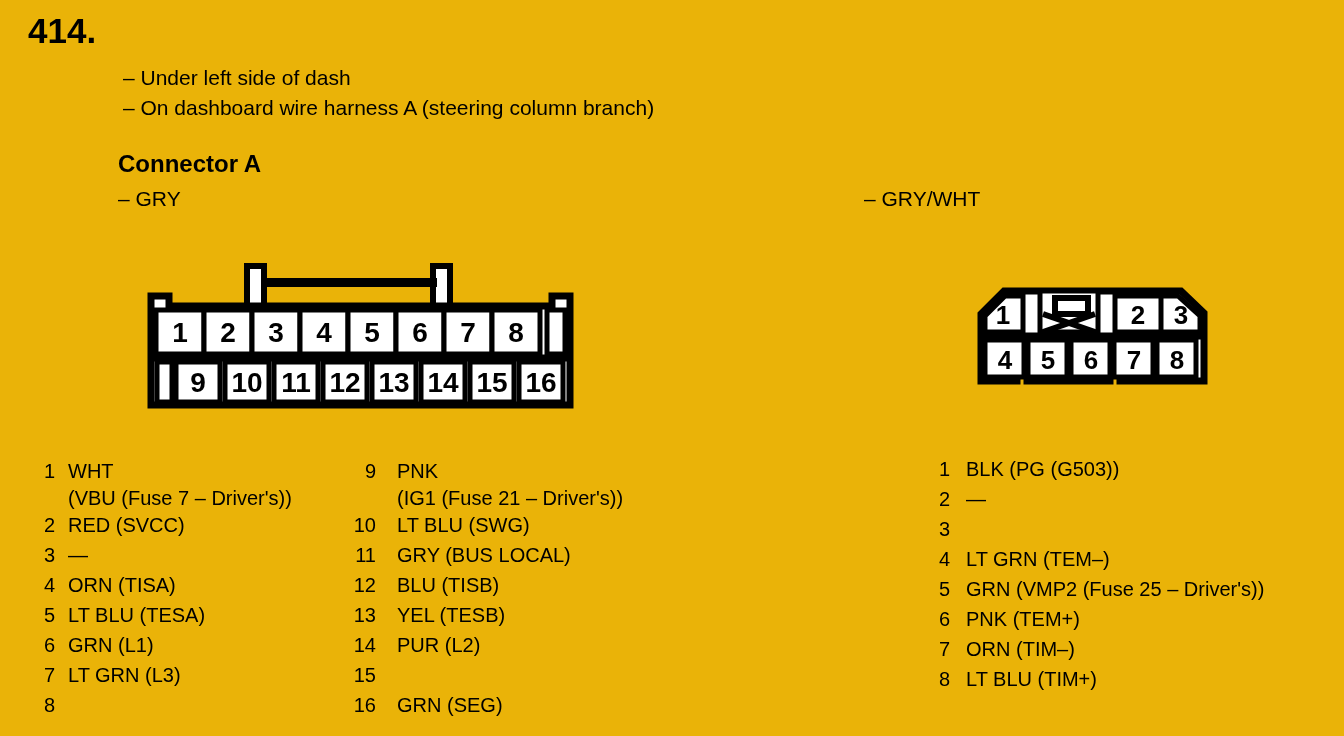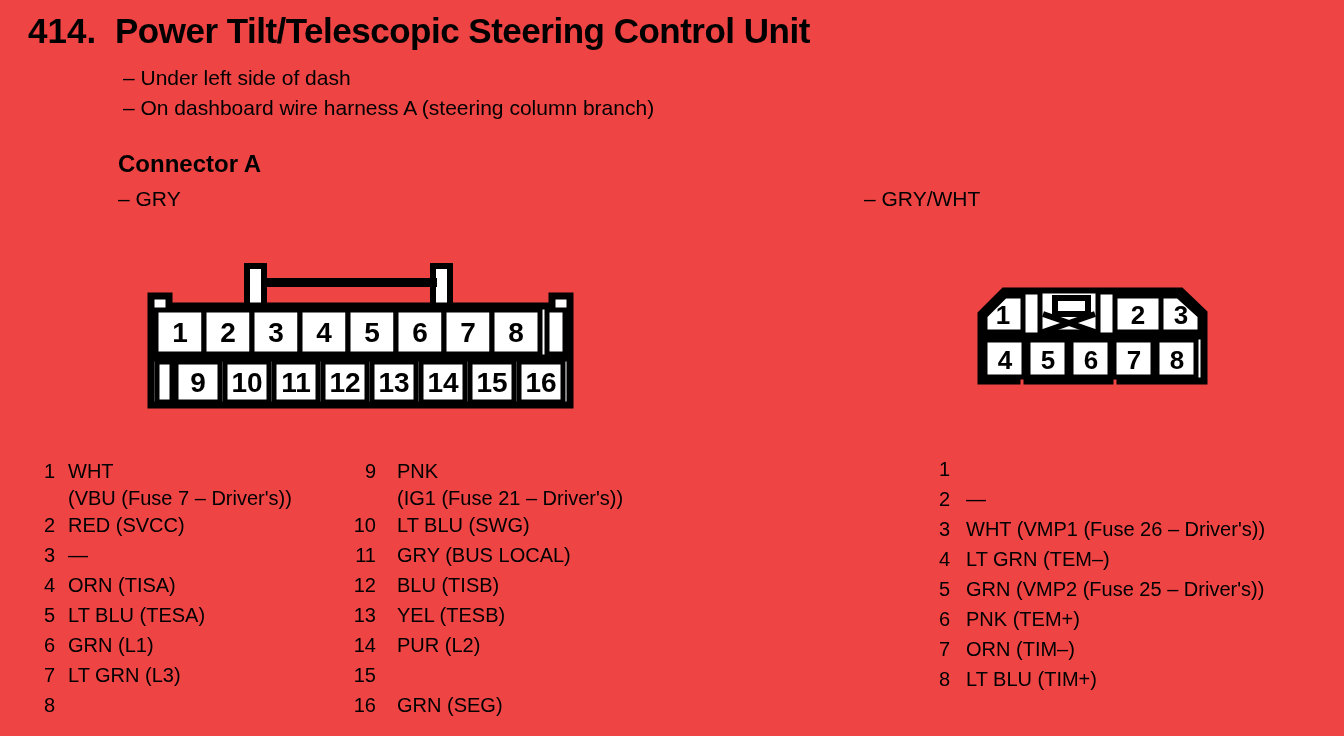--- a/index.html
+++ b/index.html
@@ -1,20 +1,20 @@
 <!DOCTYPE html>
 <html><head>
 <meta charset="utf-8">
 <style>
   html,body{margin:0;padding:0;}
   body{background:#ffffff;}
   .page{
     position:relative;
     width:1344px;height:736px;
-    background:#ef4444;color:#000000;
+    background:#eab308;color:#000000;
     font-family:"Liberation Sans", sans-serif;
     overflow:hidden;
   }
   .abs{position:absolute;}
   .sec-num{left:28px;top:10px;font-size:35px;font-weight:bold;line-height:42px;}
   .page-title{left:115px;top:10px;font-size:35px;font-weight:bold;line-height:42px;letter-spacing:-0.5px;}
   .notes{left:123px;top:63px;font-size:21px;line-height:30px;}
   .conn-head{font-size:24px;font-weight:bold;line-height:28px;}
   .conn-sub{font-size:21px;line-height:28px;}
   .conn-head.a{left:118px;top:150px;}
@@ -38,21 +38,20 @@
   .b1 .num{width:28px;margin-right:16px;}
   .pin-row .desc span{display:block;}
   .pin-row .desc .l2{line-height:24px;}
 </style>
 </head>
 <body>
 
 <div class="page">
 
   <div class="abs sec-num">414.</div>
-  <div class="abs page-title">Power Tilt/Telescopic Steering Control Unit</div>
   <div class="abs notes">
     <div>– Under left side of dash</div>
     <div>– On dashboard wire harness A (steering column branch)</div>
   </div>
 
   <div class="abs conn-head a">Connector A</div>
   <div class="abs conn-sub a">– GRY</div>
   <div class="abs conn-sub b">– GRY/WHT</div>
 
   <svg class="abs svg-a" width="436" height="152" viewBox="0 0 436 152">
@@ -239,32 +238,32 @@
       <span class="num">16</span>
       <span class="desc">
           <span class="l1">GRN (SEG)</span>
         </span>
     </div>
   </div>
 
   <div class="pin-col b1">
     <div class="pin-row">
       <span class="num">1</span>
+      <span class="desc">
+          <span class="l1">BLK (PG (G503))</span>
+        </span>
     </div>
     <div class="pin-row">
       <span class="num">2</span>
       <span class="desc">
           <span class="l1">—</span>
         </span>
     </div>
     <div class="pin-row">
       <span class="num">3</span>
-      <span class="desc">
-          <span class="l1">WHT (VMP1 (Fuse 26 – Driver's))</span>
-        </span>
     </div>
     <div class="pin-row">
       <span class="num">4</span>
       <span class="desc">
           <span class="l1">LT GRN (TEM–)</span>
         </span>
     </div>
     <div class="pin-row">
       <span class="num">5</span>
       <span class="desc">

